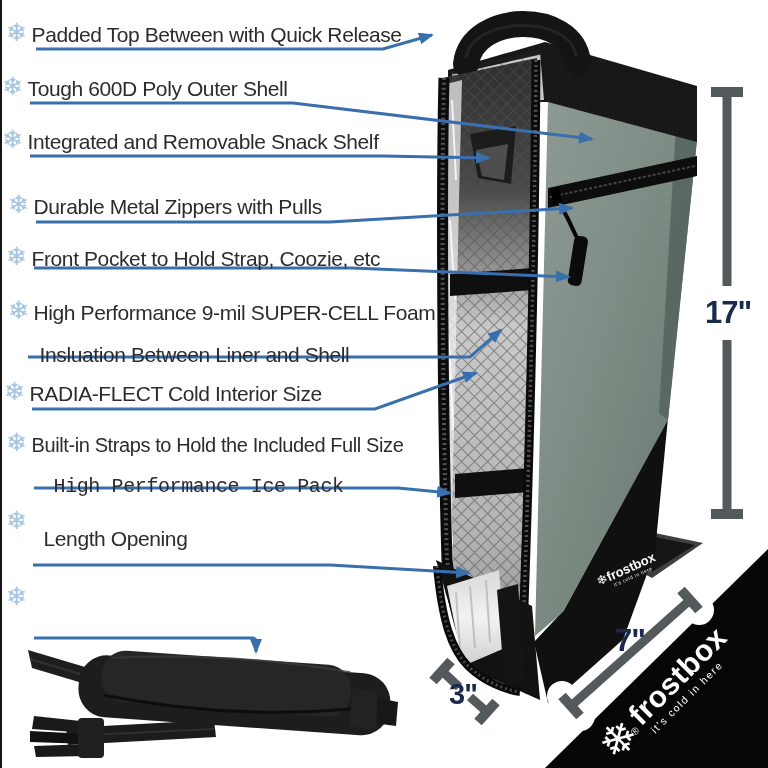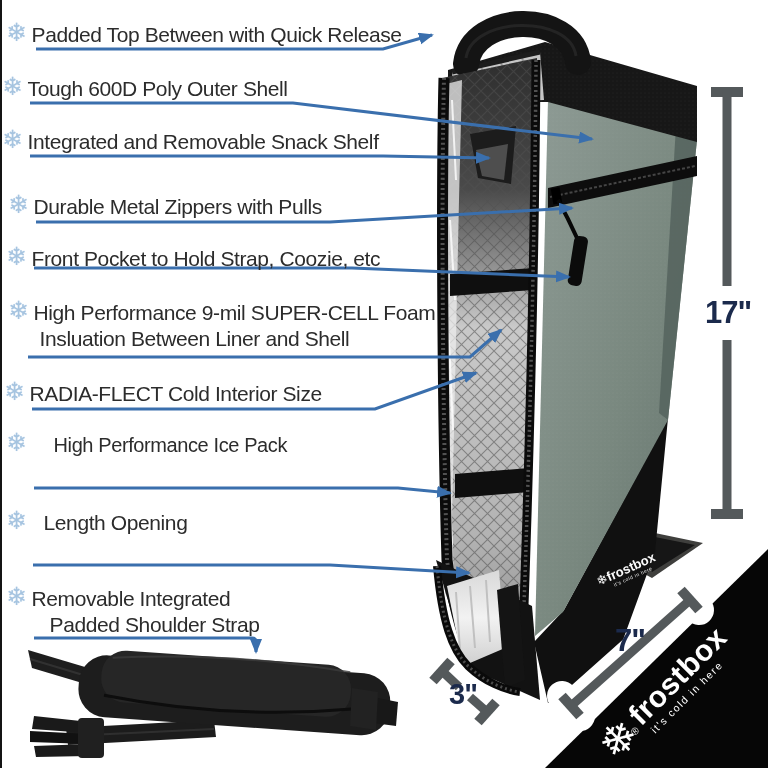--- a/index.html
+++ b/index.html
@@ -11,21 +11,21 @@
   #canvas{position:absolute;left:0;top:0;width:768px;height:768px;}
   .left-border{position:absolute;left:0;top:0;width:2px;height:768px;background:#141414;}
   .feature{
     position:absolute;display:flex;align-items:flex-start;white-space:nowrap;
     color:#2c2c2c;font-size:21px;letter-spacing:-0.4px;line-height:26px;
   }
   .feature .flake{
     font-size:25px;line-height:24px;color:#a6c4e0;margin-right:5px;margin-top:-2px;
     text-shadow:0 0 1px #cfe0ef;
   }
-  .feature .t2{display:block;}
+  .feature .t2{display:block;margin-top:16px;}
   .dim-label{
     position:absolute;color:#1b2a4c;font-weight:bold;text-align:center;
     font-size:31px;letter-spacing:-1px;
   }
   svg text{font-family:"Liberation Sans","DejaVu Sans",sans-serif;}
 </style>
 </head>
 <body>
 
 <div class="left-border"></div>
@@ -225,32 +225,29 @@
     <span class="t2" style="margin-left:6px;">Insluation Between Liner and Shell</span>
   </span>
 </div>
 <div class="feature" style="left:4px;top:381px;">
   <span class="flake">❄</span>
   <span>RADIA-FLECT Cold Interior Size</span>
 </div>
 <div class="feature" style="left:6px;top:432px;font-size:20px;">
   <span class="flake">❄</span>
   <span>
-    <span class="t2" style="margin-left:22px;">High Performance Ice Pack</span>
+    <span>Built-in Straps to Hold the Included Full Size</span>
+    <span class="t2" style="margin-left:22px;font-family:Liberation Mono, monospace;">High Performance Ice Pack</span>
   </span>
 </div>
 <div class="feature" style="left:6px;top:510px;">
   <span class="flake">❄</span>
   <span>
     <span class="t2" style="margin-left:12px;">Length Opening</span>
   </span>
 </div>
 <div class="feature" style="left:6px;top:586px;">
   <span class="flake">❄</span>
-  <span>
-    <span>Removable Integrated</span>
-    <span class="t2" style="margin-left:18px;">Padded Shoulder Strap</span>
-  </span>
 </div>
 
 <div class="dim-label" style="left:697px;top:295px;width:62px;">17"</div>
 <div class="dim-label" style="left:601px;top:623px;width:58px;">7"</div>
 <div class="dim-label" style="left:434px;top:678px;width:58px;font-size:29px;">3"</div>
 
 </body></html>

